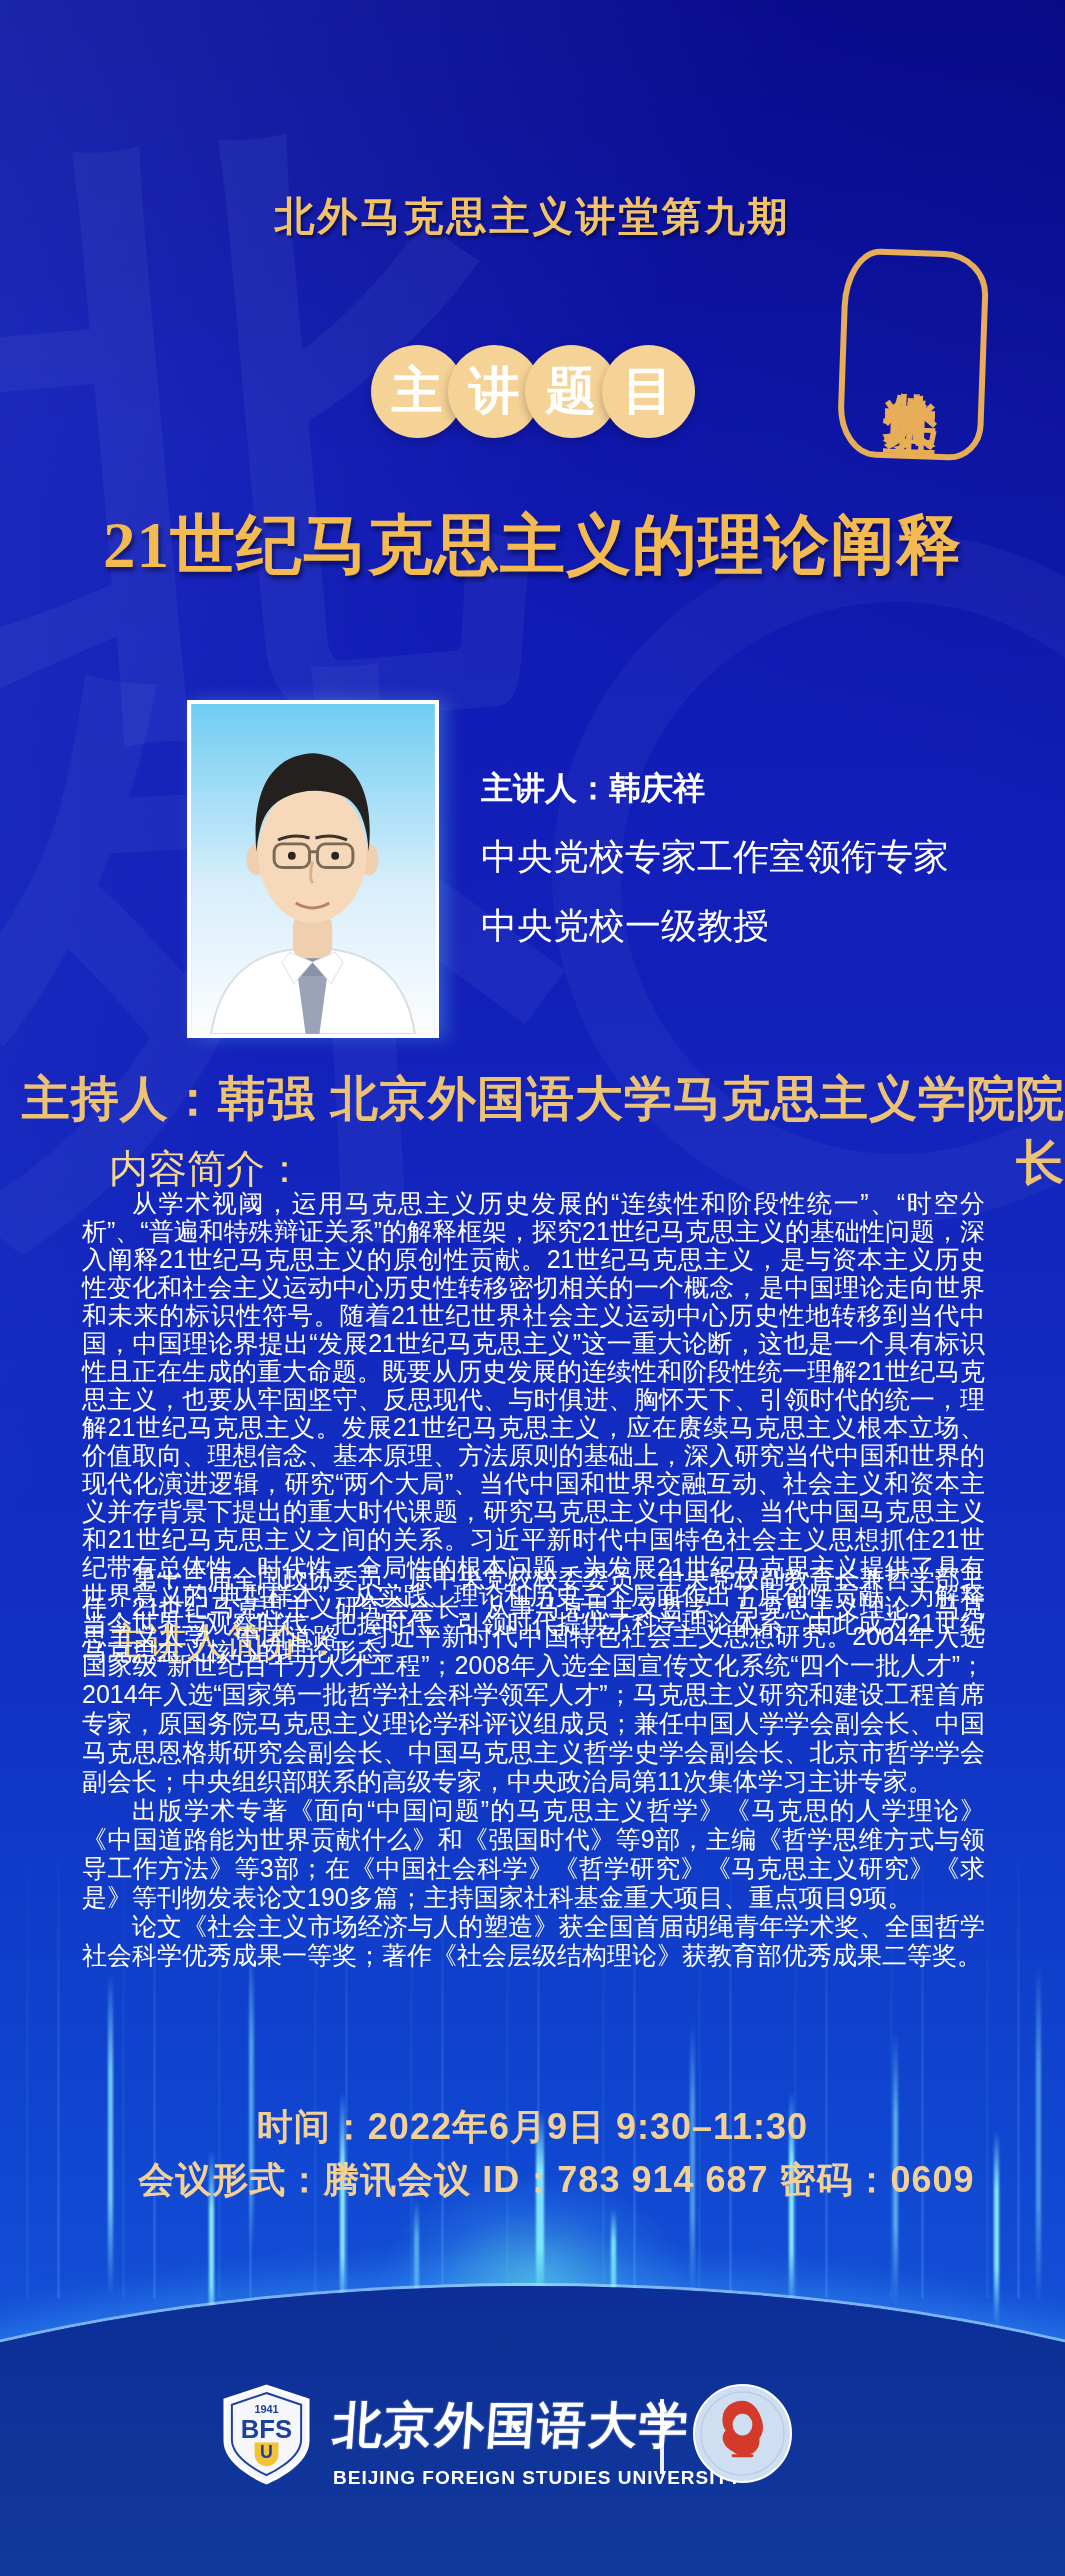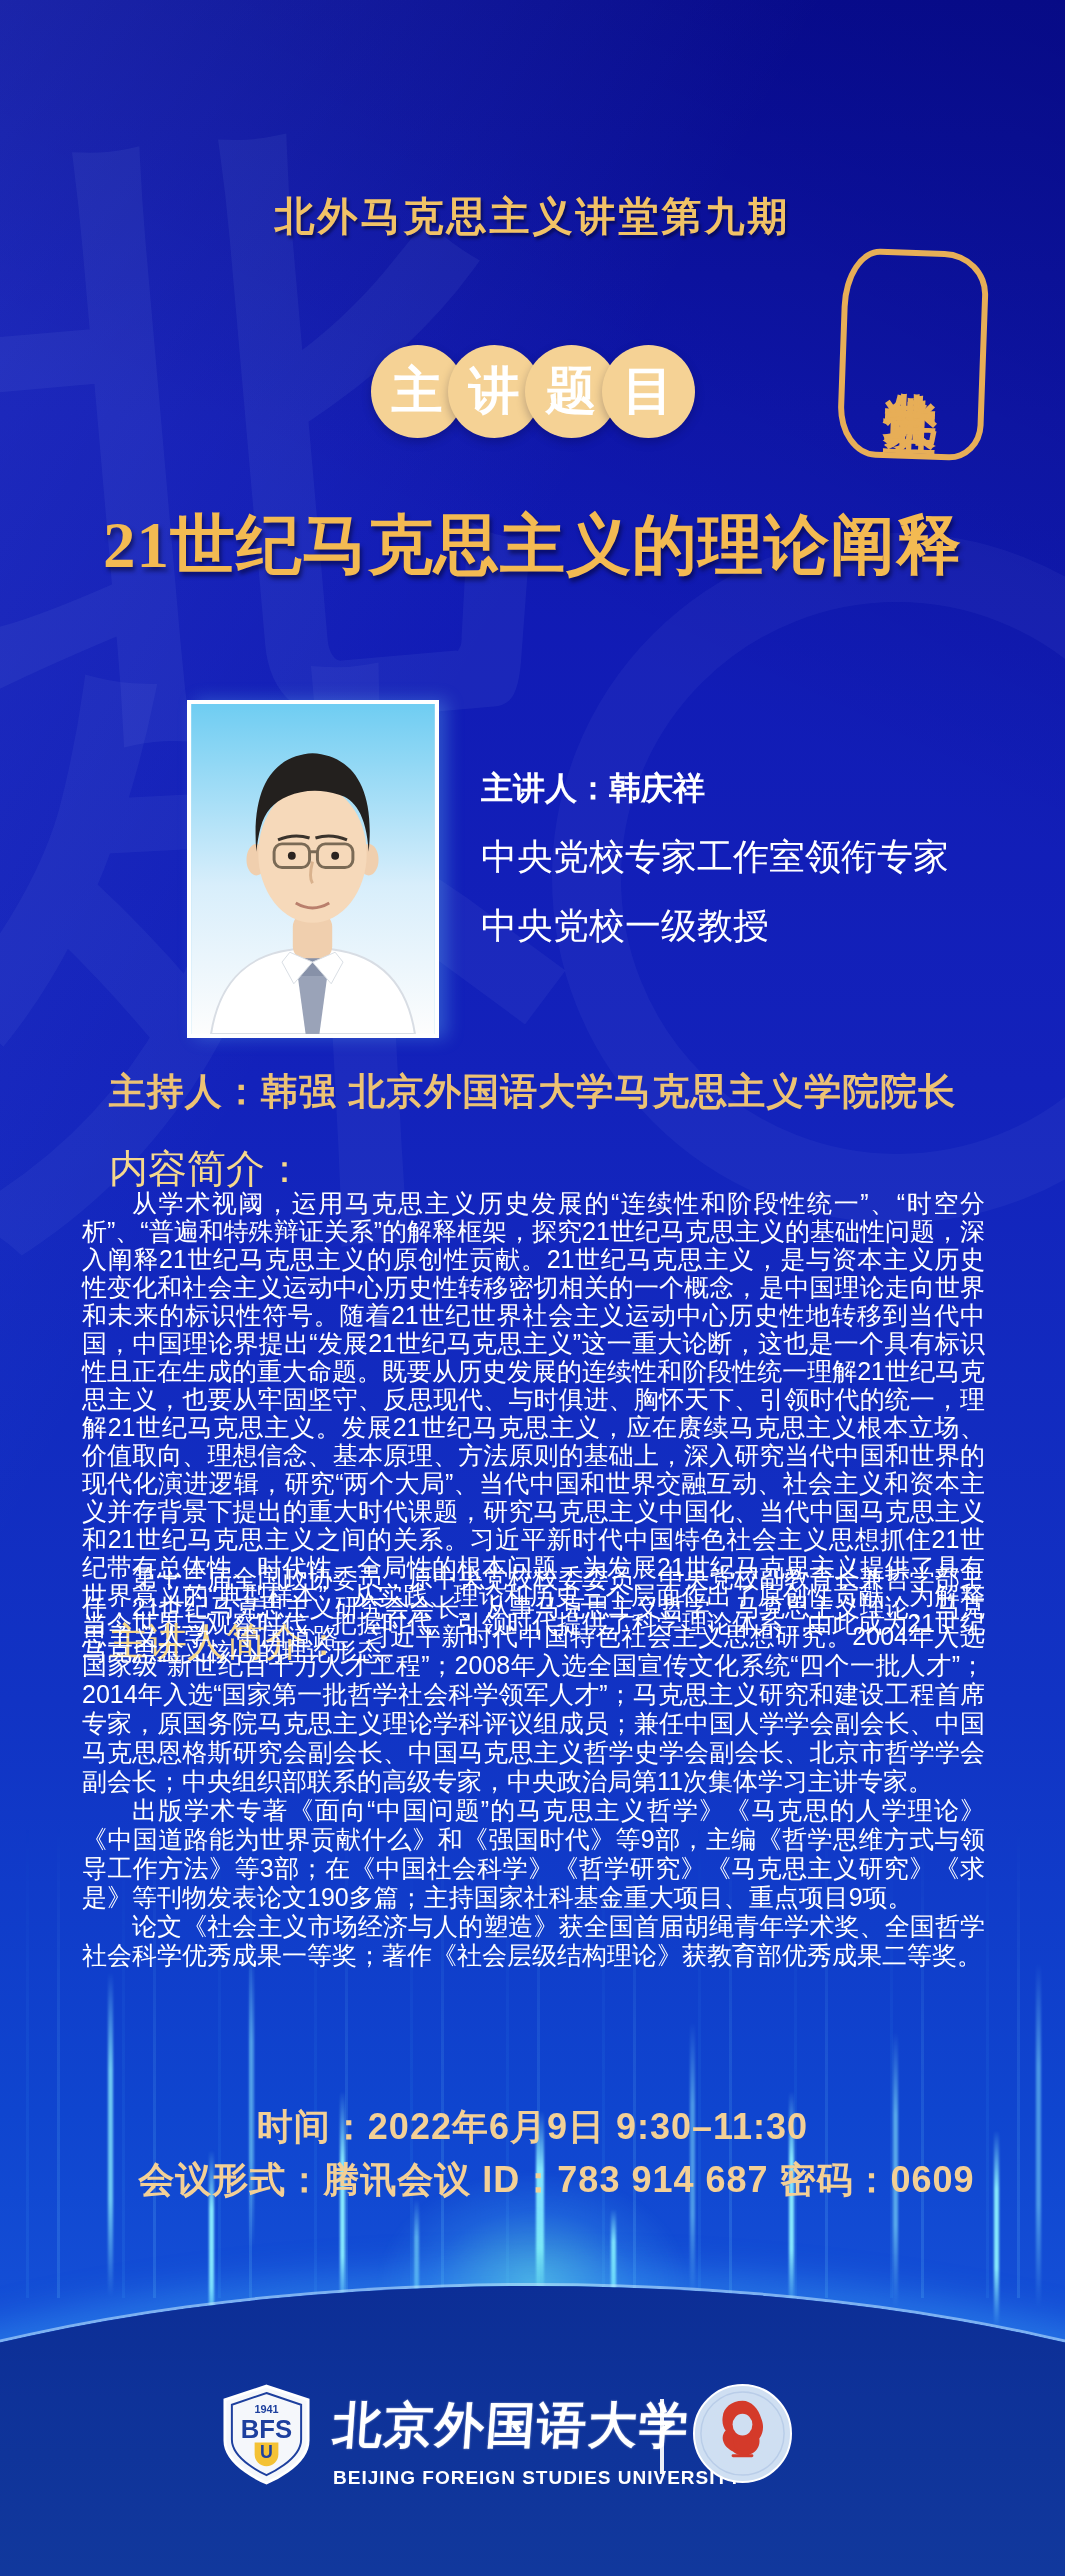--- a/index.html
+++ b/index.html
@@ -56,22 +56,22 @@
   .badge-circle + .badge-circle{margin-left:-16px;}
   .lecture-title{position:absolute;top:501px;width:100%;text-align:center;
     font-family:"Liberation Serif","DejaVu Serif",serif;font-weight:700;font-size:65px;letter-spacing:1px;
     color:#f3ba52;text-shadow:2px 4px 4px rgba(0,0,30,.5);}
   .photo-frame{position:absolute;left:187px;top:700px;width:244px;height:330px;border:4px solid #fff;
     box-shadow:8px 0 16px rgba(120,220,255,.28);background:#bfe6f8;}
   .photo-frame svg{display:block;}
   .speaker-info{position:absolute;left:481px;top:767px;}
   .speaker-name{font-size:32px;font-weight:700;margin-bottom:22px;}
   .speaker-title{font-size:36px;margin-bottom:20px;}
-  .host-line{position:absolute;top:1067px;width:100%;text-align:center;
-    font-size:37px;font-weight:700;color:#ecc274;letter-spacing:1px;}
+  .host-line{position:absolute;top:1067px;width:100%;text-align:right;
+    font-size:48px;font-weight:700;color:#ecc274;letter-spacing:1px;}
   .sec-heading{position:absolute;left:109px;font-size:39px;font-weight:400;color:#f6d88c;}
   .h-content{top:1142px;} .h-bio{top:1615px;}
   .body-text{position:absolute;left:82px;width:903px;font-size:25px;line-height:28px;
     color:#fff;text-align:justify;}
   .body-text p{margin:0;text-indent:2em;}
   .t-content{top:1189px;} .t-bio{top:1564px;line-height:29px;}
   .time-line{position:absolute;top:2103px;width:100%;text-align:center;z-index:4;
     font-size:36px;font-weight:700;color:#f3d096;letter-spacing:1px;}
   .meeting-line{top:2156px;padding-left:24px;}
   

